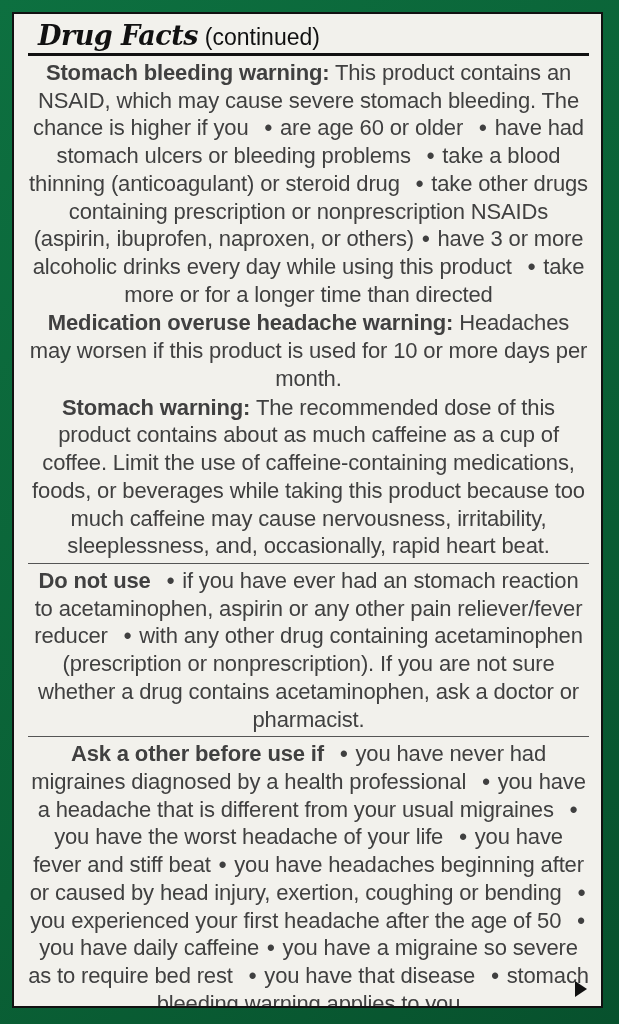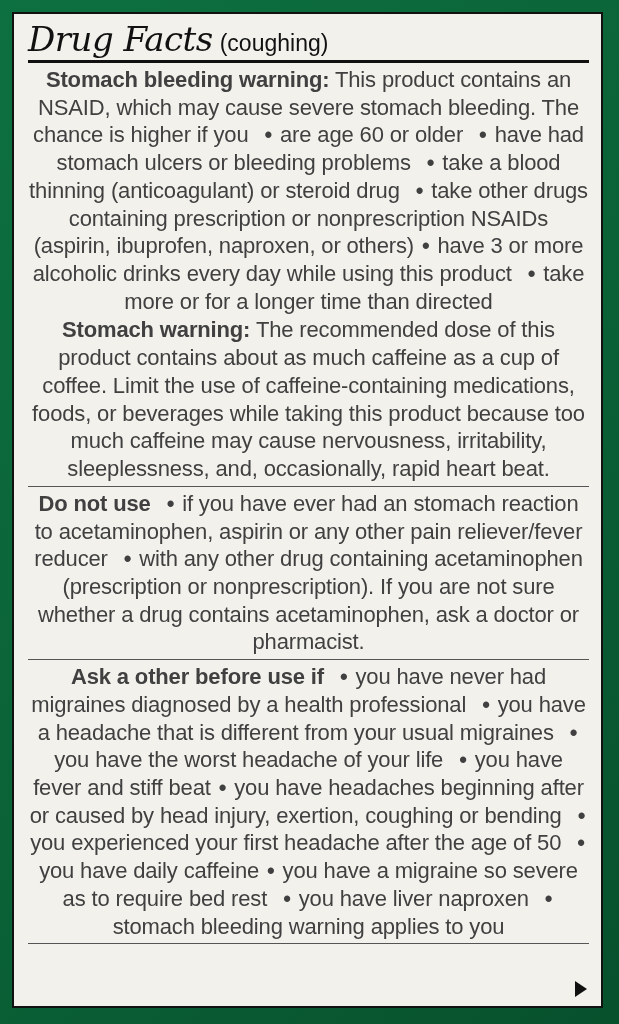--- a/index.html
+++ b/index.html
@@ -33,26 +33,27 @@
     overflow: hidden;
   }
   .title-row {
     display: flex;
     align-items: baseline;
     gap: 7px;
     padding-bottom: 2px;
   }
   .title-main {
     font-family: "DejaVu Serif", serif;
-    font-weight: normal;
+    font-weight: bold;
     font-style: italic;
-    font-size: 34px;
+    font-size: 27px;
     letter-spacing: -0.5px;
     color: #111;
     line-height: 1;
+    margin-left: 10px;
   }
   .title-cont {
     font-size: 23px;
     color: #111;
     line-height: 1;
   }
   .rule-heavy {
     border-top: 3px solid #111;
     margin: 2px 0 3px 0;
   }
@@ -98,36 +99,40 @@
   }
 </style>
 </head>
 <body>
 
 <div class="package">
   <div class="panel">
 
     <div class="title-row">
       <span class="title-main">Drug Facts</span>
-      <span class="title-cont">(coughing)</span>
+      <span class="title-cont">(continued)</span>
     </div>
     <div class="rule-heavy"></div>
 
     <div class="block sec">
       <b>Stomach bleeding warning:</b>
       <span>This product contains an NSAID, which may cause severe stomach bleeding. The chance is higher if you</span><span class="sp"></span><span class="bull">•</span>
       <span>are age 60 or older</span><span class="sp"></span><span class="bull">•</span>
       <span>have had stomach ulcers or bleeding problems</span><span class="sp"></span><span class="bull">•</span>
       <span>take a blood thinning (anticoagulant) or steroid drug</span><span class="sp"></span><span class="bull">•</span>
       <span>take other drugs containing prescription or nonprescription NSAIDs (aspirin, ibuprofen, naproxen, or others)</span>
       <span class="bull">•</span>
       <span>have 3 or more alcoholic drinks every day while using this product</span><span class="sp"></span><span class="bull">•</span>
       <span>take more or for a longer time than directed</span>
     </div>
 
+    <div class="block sec">
+      <b>Medication overuse headache warning:</b>
+      <span>Headaches may worsen if this product is used for 10 or more days per month.</span>
+    </div>
 
     <div class="block sec">
       <b>Stomach warning:</b>
       <span>The recommended dose of this product contains about as much caffeine as a cup of coffee. Limit the use of caffeine-containing medications, foods, or beverages while taking this product because too much caffeine may cause nervousness, irritability, sleeplessness, and, occasionally, rapid heart beat.</span>
     </div>
 
     <div class="rule-thin"></div>
 
     <div class="block sec">
       <b>Do not use</b><span class="sp"></span><span class="bull">•</span>
@@ -142,21 +147,21 @@
       <span>you have never had migraines diagnosed by a health professional</span><span class="sp"></span><span class="bull">•</span>
       <span>you have a headache that is different from your usual migraines</span><span class="sp"></span><span class="bull">•</span>
       <span>you have the worst headache of your life</span><span class="sp"></span><span class="bull">•</span>
       <span>you have fever and stiff beat</span>
       <span class="bull">•</span>
       <span>you have headaches beginning after or caused by head injury, exertion, coughing or bending</span><span class="sp"></span><span class="bull">•</span>
       <span>you experienced your first headache after the age of 50</span><span class="sp"></span><span class="bull">•</span>
       <span>you have daily caffeine</span>
       <span class="bull">•</span>
       <span>you have a migraine so severe as to require bed rest</span><span class="sp"></span><span class="bull">•</span>
-      <span>you have liver naproxen</span><span class="sp"></span><span class="bull">•</span>
+      <span>you have that disease</span><span class="sp"></span><span class="bull">•</span>
       <span>stomach bleeding warning applies to you</span>
     </div>
 
     <div class="rule-thin"></div>
 
 
     <div class="arrow"></div>
 
   </div>
 </div>

